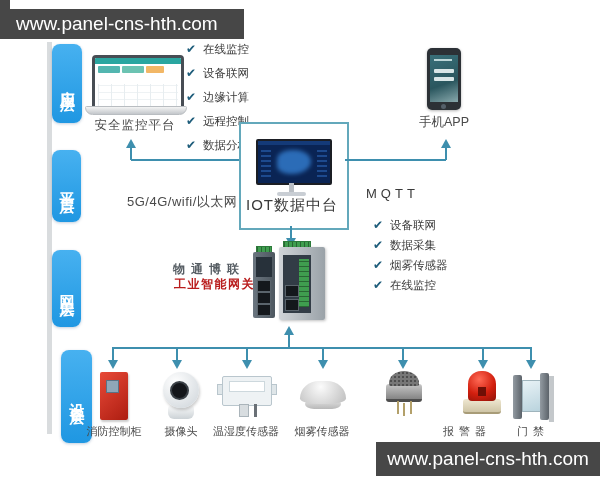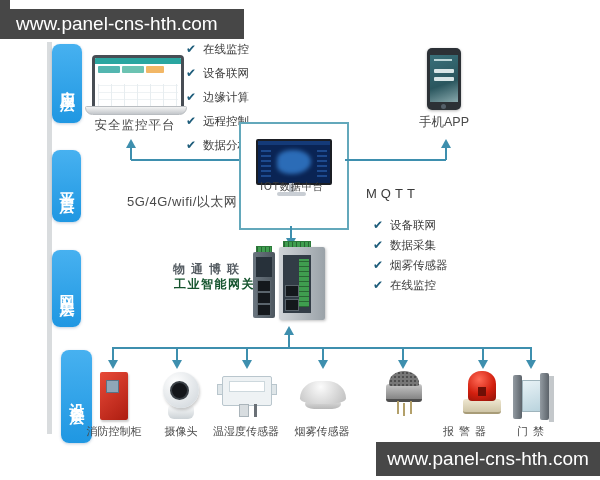--- a/index.html
+++ b/index.html
@@ -208,21 +208,21 @@
 
   <div class="hub-box"></div>
   <div class="monitor-screen">
     <div class="mon-top"></div>
     <div class="mon-side-l"></div>
     <div class="mon-side-r"></div>
     <div class="mon-map"></div>
   </div>
   <div class="mon-stand"></div>
   <div class="mon-base"></div>
-  <div class="cap center" style="left:292px;top:180px;font-size:10px;letter-spacing:1px;color:#3a3a3a;">IOT数据中台</div>
+  <div class="cap center" style="left:292px;top:196px;font-size:15px;letter-spacing:1px;color:#3a3a3a;">IOT数据中台</div>
 
   <div class="cap" style="left:127px;top:193px;font-size:13px;letter-spacing:.5px;">5G/4G/wifi/以太网</div>
   <div class="cap" style="left:366px;top:186px;font-size:13px;letter-spacing:4px;color:#3a3a3a;">MQTT</div>
 
   <div class="checklist checklist-right" style="left:373px;top:215px;">
     <div class="check-item">
       <span class="check-glyph">✔</span>
       <span>设备联网</span>
       </div>
     <div class="check-item">
@@ -242,21 +242,21 @@
   <div class="hline" style="left:131px;top:159px;width:108px;height:2px;"></div>
   <div class="vline" style="left:130px;top:147px;width:2px;height:13px;"></div>
   <div class="arrow-up" style="left:126px;top:139px;"></div>
   <div class="hline" style="left:345px;top:159px;width:101px;height:2px;"></div>
   <div class="vline" style="left:445px;top:147px;width:2px;height:13px;"></div>
   <div class="arrow-up" style="left:441px;top:139px;"></div>
   <div class="vline" style="left:290px;top:226px;width:2px;height:13px;"></div>
   <div class="arrow-down" style="left:286px;top:238px;"></div>
 
   <div class="cap" style="left:173px;top:261px;font-size:12px;font-weight:600;color:#565d63;letter-spacing:6px;">物通博联</div>
-  <div class="cap" style="left:174px;top:276px;font-size:12px;font-weight:600;color:#14532d;letter-spacing:1.5px;">工业智能网关</div>
+  <div class="cap" style="left:174px;top:276px;font-size:12px;font-weight:600;color:#b91c1c;letter-spacing:1.5px;">工业智能网关</div>
 
   <div class="gw-term" style="left:256px;top:246px;width:14px;height:7px;"></div>
   <div class="gw-unit-s">
     <div class="panel"></div>
     <div class="gw-port" style="left:4px;top:28px;"></div>
     <div class="gw-port" style="left:4px;top:40px;"></div>
     <div class="gw-port" style="left:4px;top:52px;"></div>
   </div>
   <div class="gw-term" style="left:283px;top:241px;width:26px;height:7px;"></div>
   <div class="gw-unit-b">

